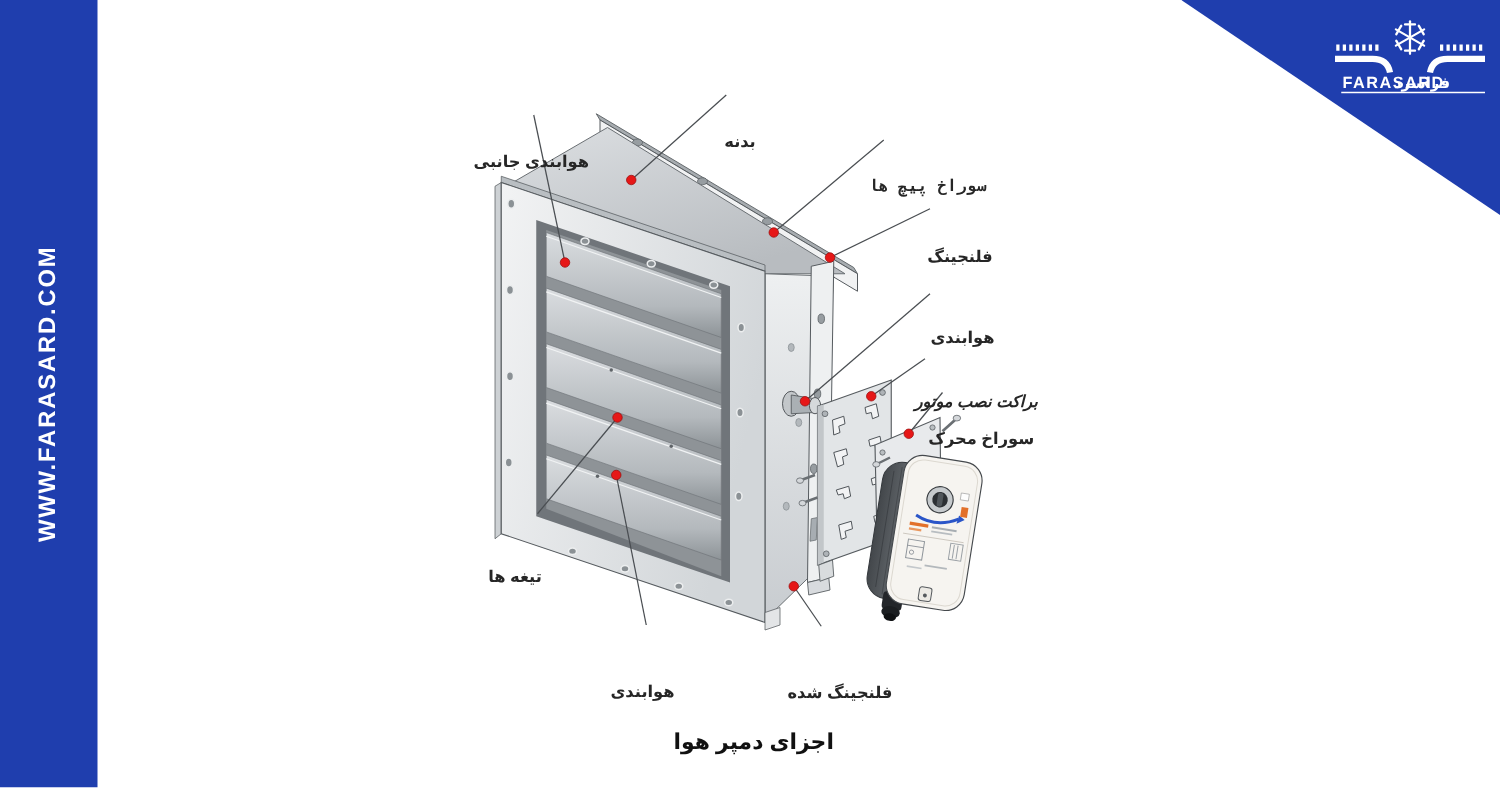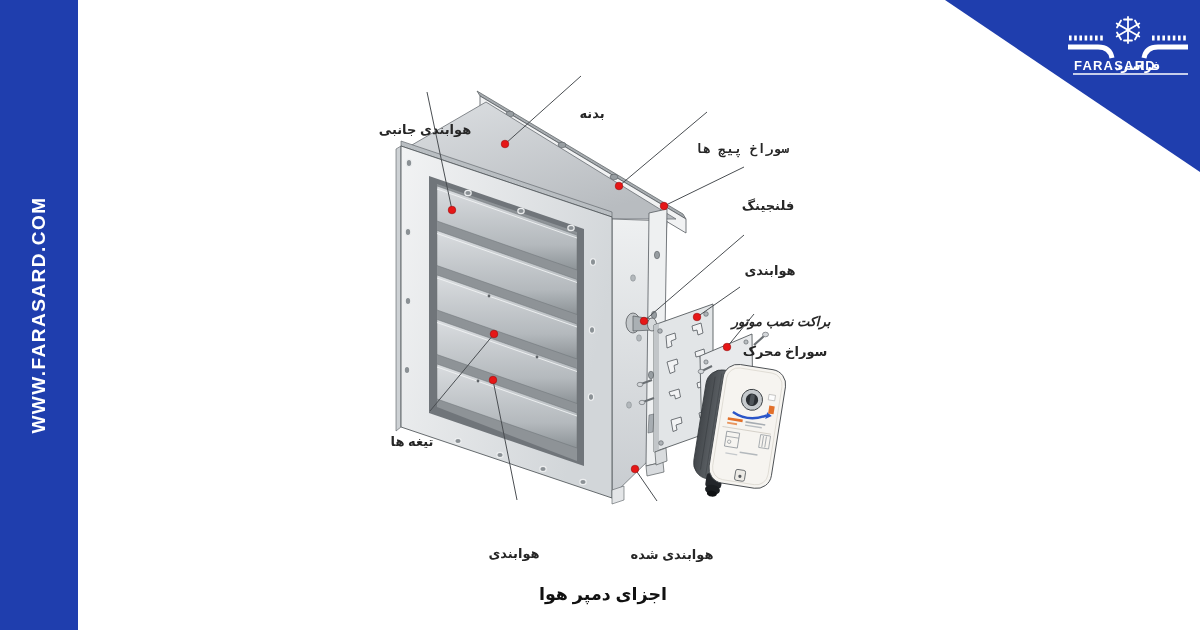--- a/index.html
+++ b/index.html
@@ -283,17 +283,17 @@
   </g>
 </svg>
 
 <div class="dlabel" style="left:592px;top:68px;">بدنه</div>
 <div class="dlabel" style="left:425px;top:84px;">هوابندی جانبی</div>
 <div class="dlabel" style="left:742px;top:104px;font-family:Liberation Mono, monospace;">سوراخ پیچ ها</div>
 <div class="dlabel" style="left:768px;top:160px;">فلنجینگ</div>
 <div class="dlabel" style="left:770px;top:225px;">هوابندی</div>
 <div class="dlabel" style="left:781px;top:276px;font-style:italic;">براکت نصب موتور</div>
 <div class="dlabel" style="left:785px;top:306px;">سوراخ محرک</div>
-<div class="dlabel" style="left:412px;top:396px;text-align:center;">تیغه ها</div>
+<div class="dlabel" style="left:412px;top:416px;text-align:center;">تیغه ها</div>
 <div class="dlabel" style="left:514px;top:508px;">هوابندی</div>
-<div class="dlabel" style="left:672px;top:509px;">هوابندی شده</div>
+<div class="dlabel" style="left:672px;top:509px;">فلنجینگ شده</div>
 
 <div class="caption">اجزای دمپر هوا</div>
 
 </body></html>

